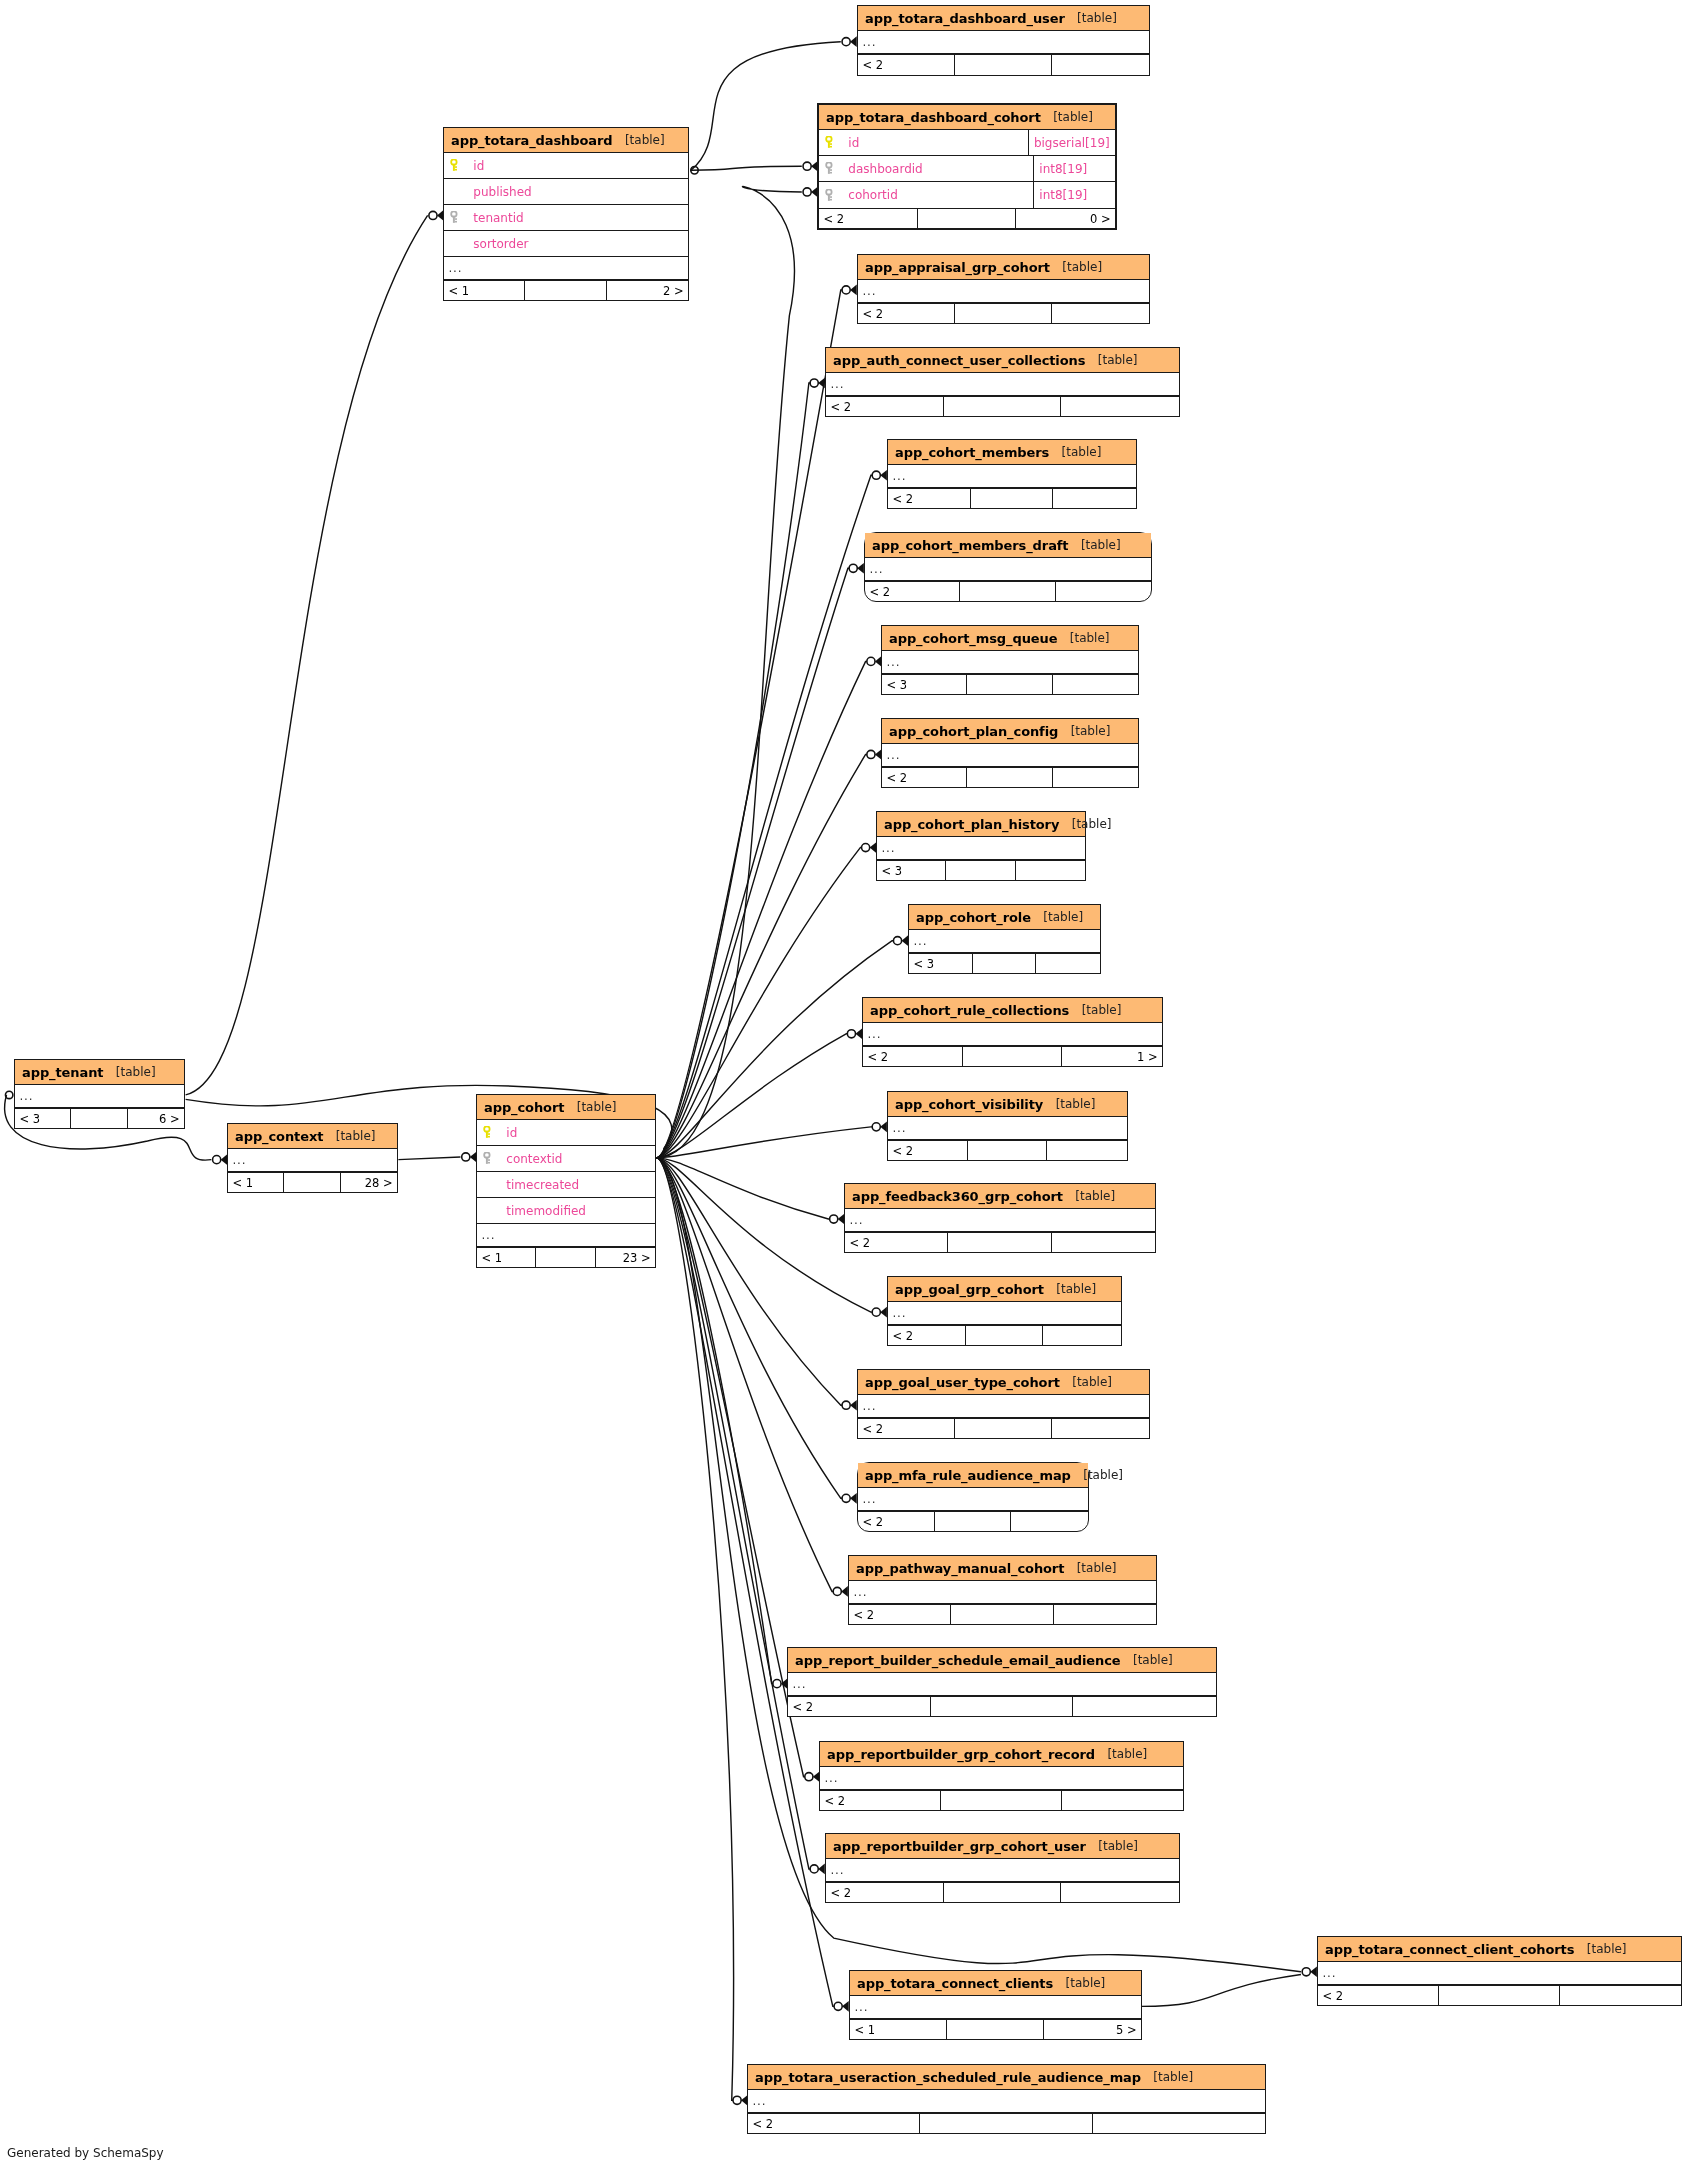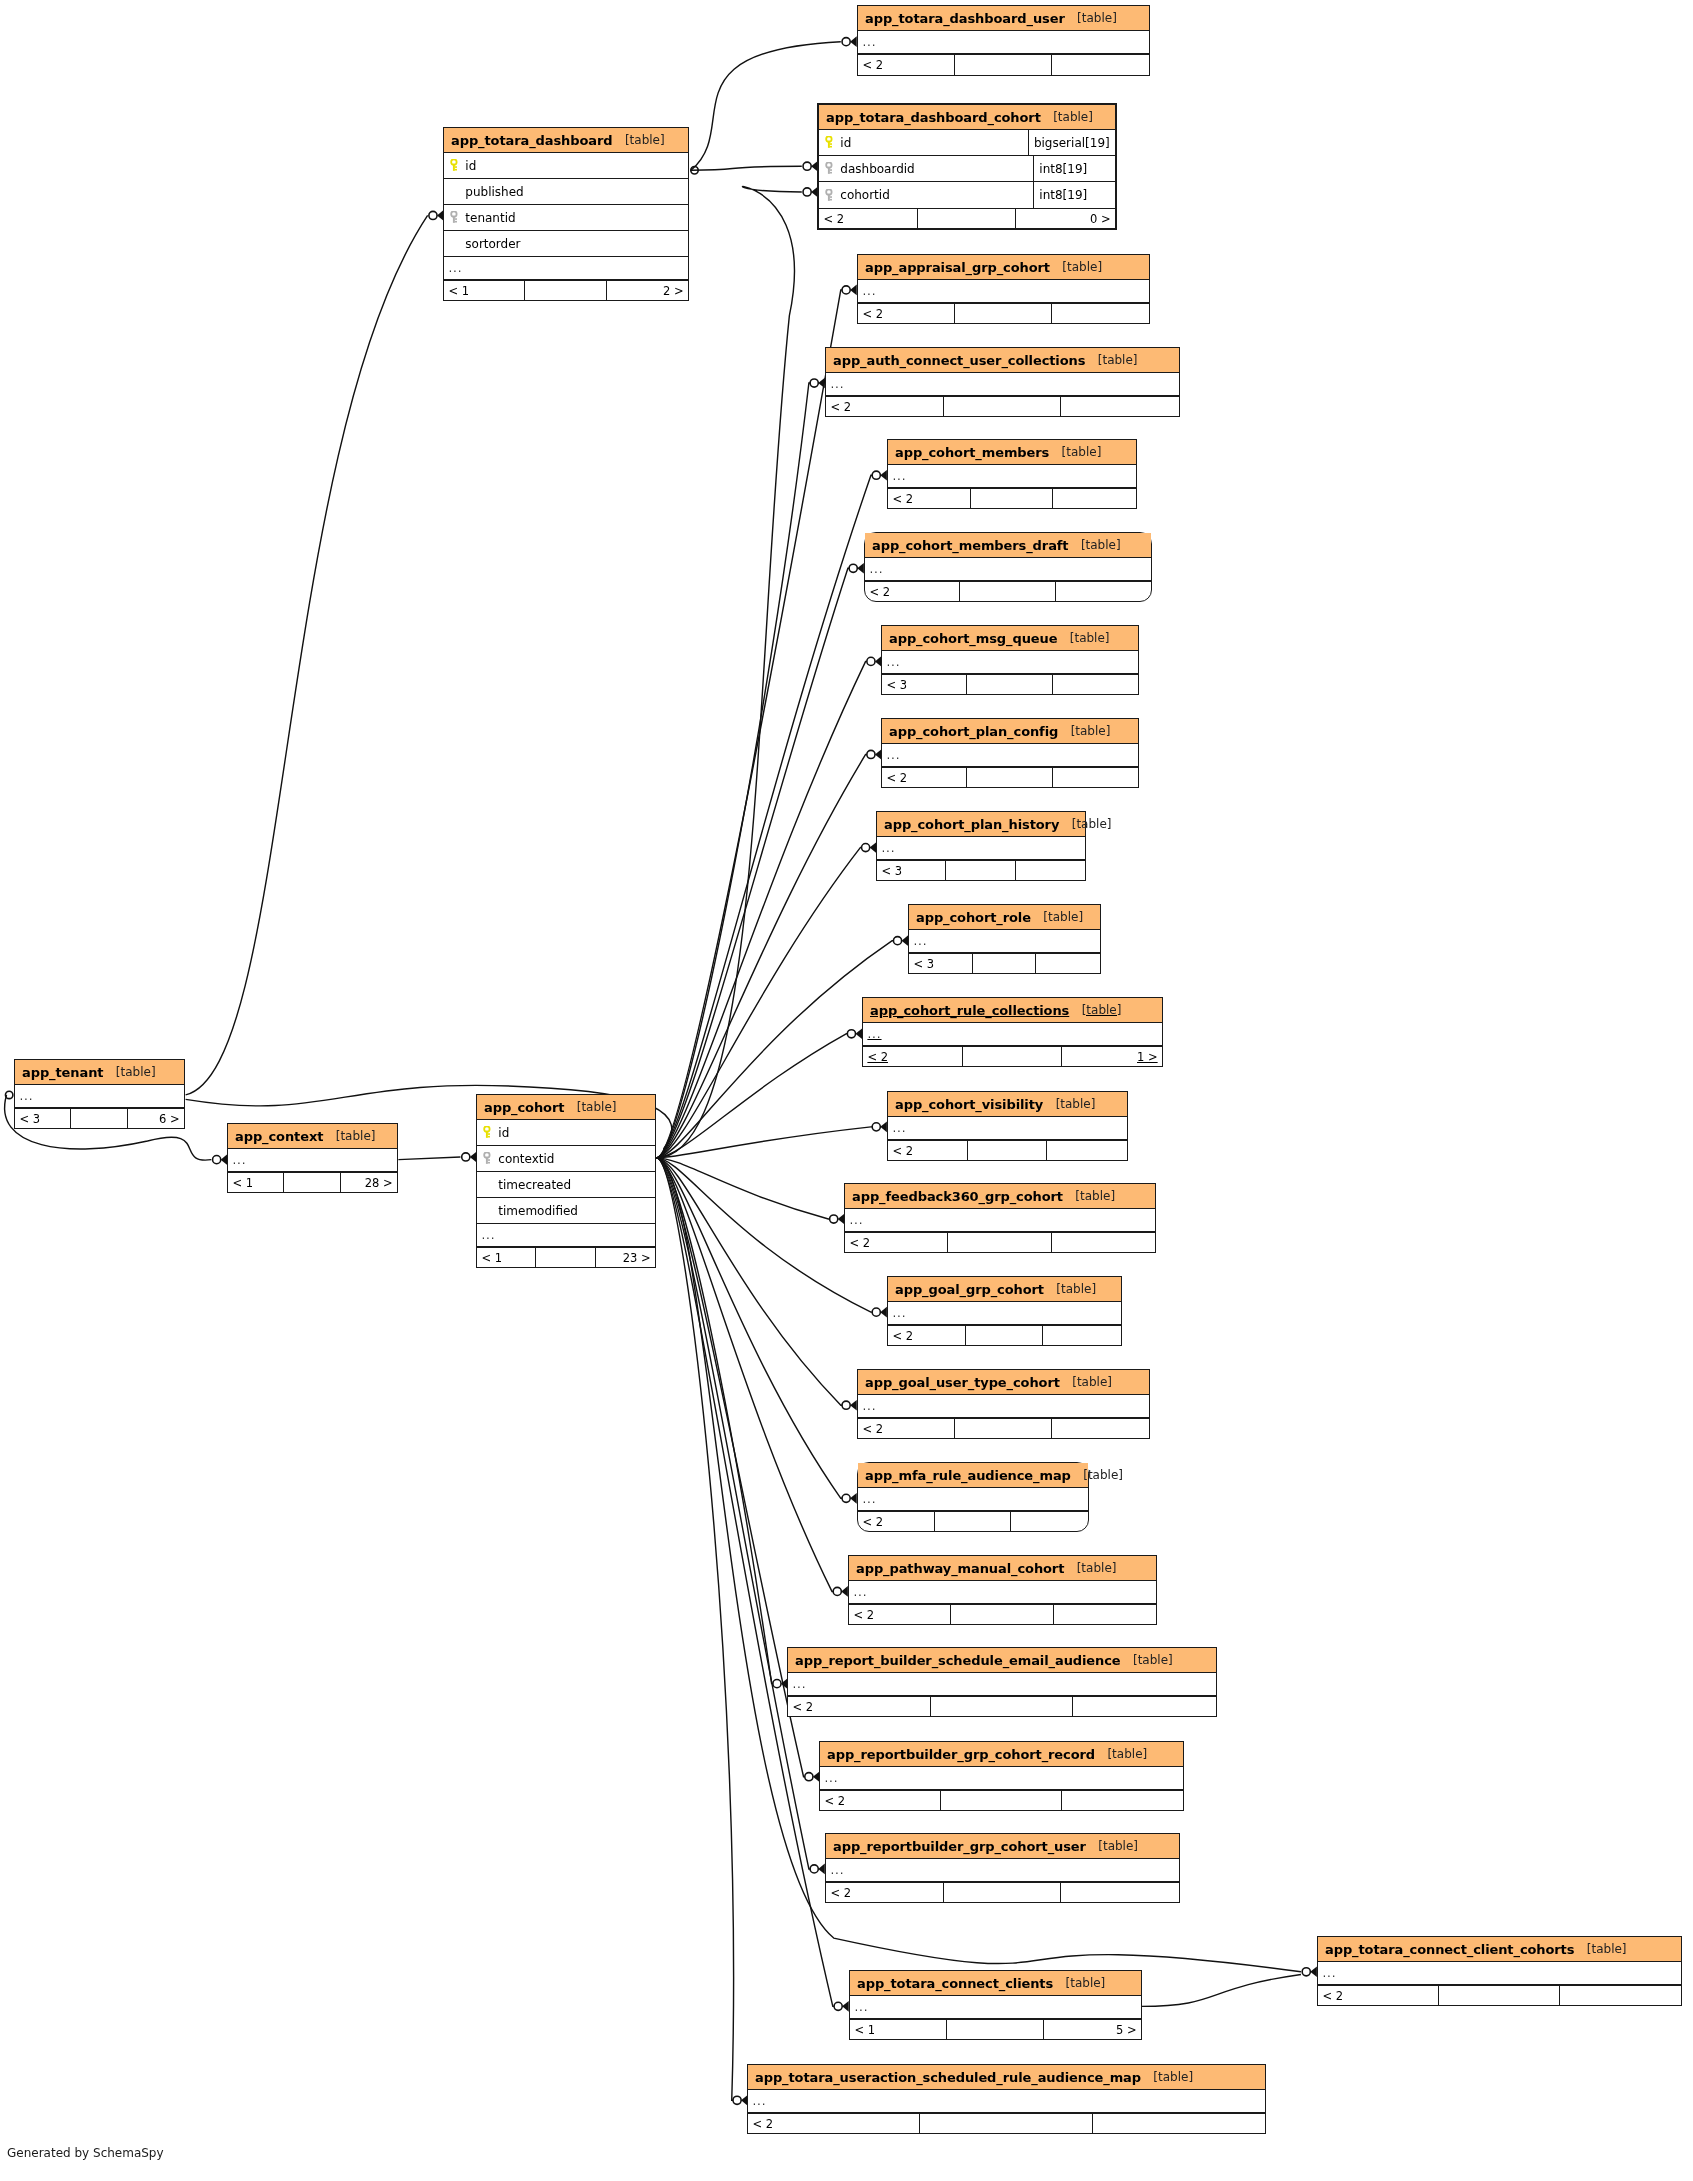--- a/index.html
+++ b/index.html
@@ -56,22 +56,23 @@
     padding-left: 12.4px;
   }
   .tbl-rows { background: #fff; }
   .tbl-row {
     height: 26px;
     display: flex;
     align-items: center;
     border-bottom: 0.9px solid #1a1a1a;
     box-sizing: border-box;
     font-size: 12px;
-    color: #000000;
+    color: #ec4899;
     position: relative;
+    gap: 8px;
   }
   .tbl-row:last-child { border-bottom: none; }
   .row-key {
     width: 19.5px;
     flex: 0 0 19.5px;
     text-align: center;
     display: flex;
     align-items: center;
     justify-content: center;
   }
@@ -486,21 +487,21 @@
         </div>
         <div class="tbl-rows">
           <div class="row-ellipsis">...</div>
         </div>
         <div class="tbl-foot">
           <span class="foot-cell">&lt; 3</span>
           <span class="foot-cell mid"></span>
           <span class="foot-cell"></span>
         </div>
       </div>
-      <div class="table-node" style="left: 862px; top: 997px; width: 301px; text-decoration: underline;">
+      <div class="table-node" style="left: 862px; top: 997px; width: 301px;">
         <div class="tbl-head">
           <span class="tbl-name">app_cohort_rule_collections</span>
           <span class="tbl-kind">[table]</span>
         </div>
         <div class="tbl-rows">
           <div class="row-ellipsis">...</div>
         </div>
         <div class="tbl-foot">
           <span class="foot-cell">&lt; 2</span>
           <span class="foot-cell mid"></span>

